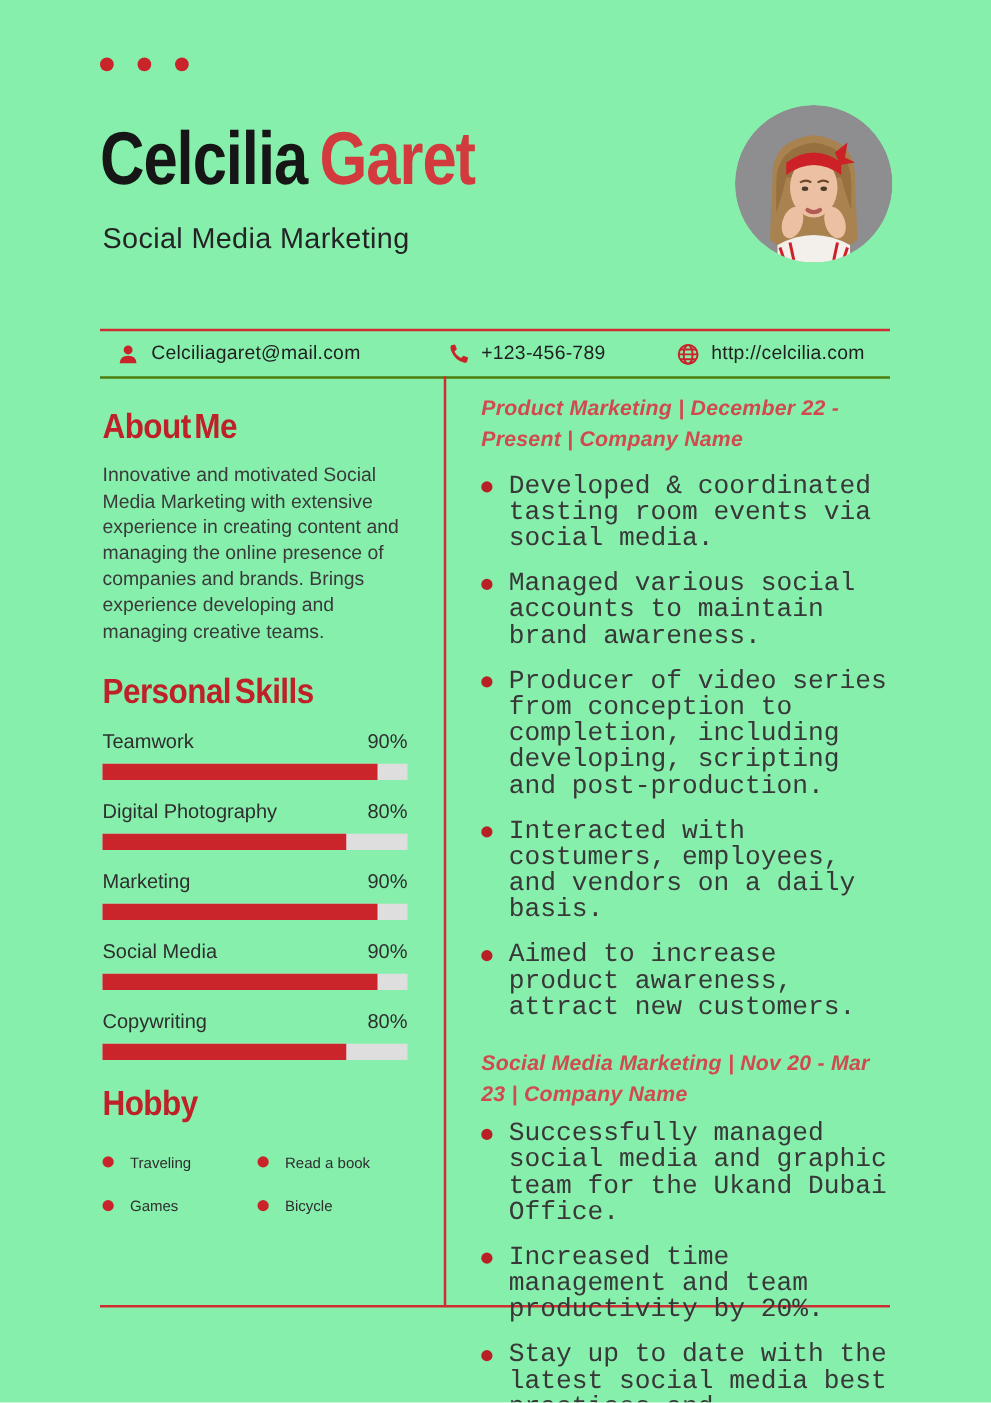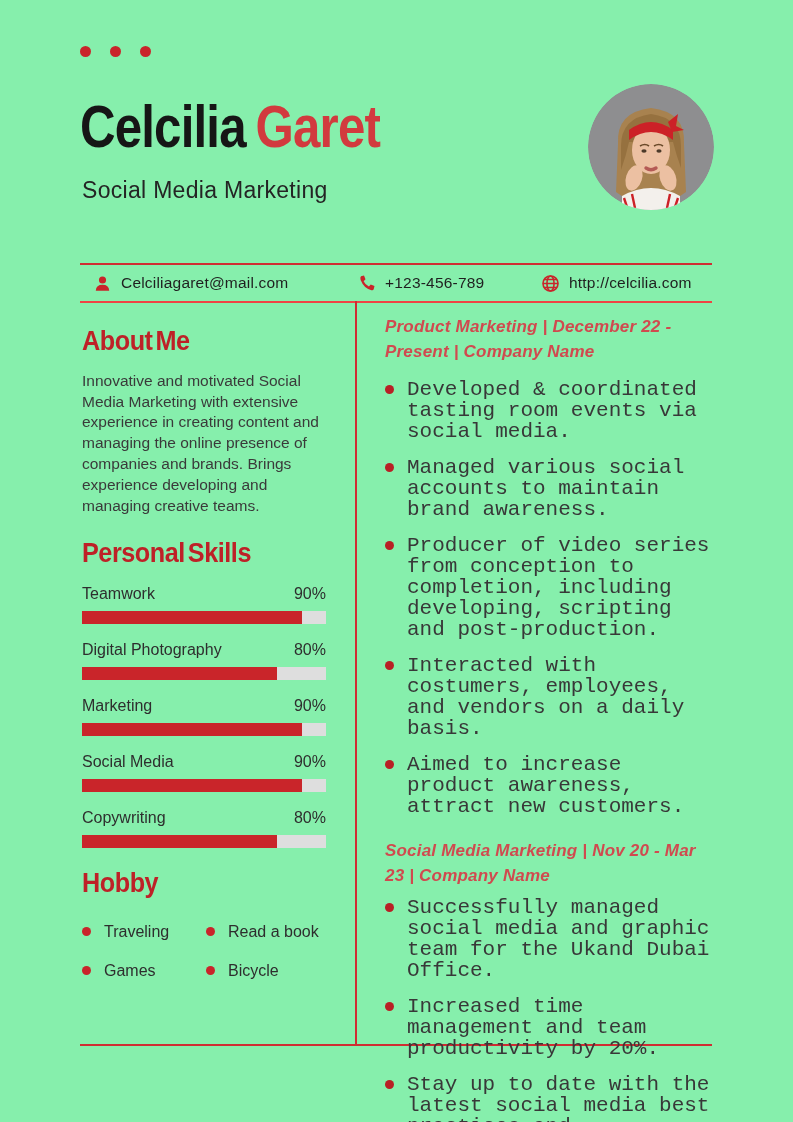--- a/index.html
+++ b/index.html
@@ -33,21 +33,21 @@
 
   .photo {
     position: absolute; left: 588px; top: 84px;
     width: 126px; height: 126px; border-radius: 50%; overflow: hidden;
   }
   .photo svg { display: block; }
 
   
   .contact-bar {
     position: absolute; left: 80px; top: 263px; width: 632px; height: 36px;
-    border-top: 2px solid #cf2d32; border-bottom: 2px solid #ef4444;
+    border-top: 2px solid #cf2d32; border-bottom: 2px solid #4d7c0f;
   }
   .contact-item { position: absolute; top: 0; height: 36px; display: flex; align-items: center; gap: 9px; }
   .contact-item.email   { left: 13px; }
   .contact-item.phone   { left: 278px; }
   .contact-item.website { left: 461px; }
   .contact-item svg { flex: 0 0 auto; }
   .contact-item .txt { font-size: 15.5px; color: #1f1f1f; letter-spacing: 0.2px; }
 
   
   .v-divider { position: absolute; left: 355px; top: 301px; width: 2px; height: 743px; background: #cf2d32; }
@@ -72,21 +72,21 @@
   .skills-list { margin-top: 16px; }
   .skill-row { margin-bottom: 17px; }
   .skill-top { display: flex; justify-content: space-between; align-items: baseline; margin-bottom: 8px; }
   .skill-label { font-size: 16px; color: #2e2e2e; }
   .skill-pct { font-size: 16px; color: #2e2e2e; }
   .skill-track { width: 100%; height: 13px; background: #dedede; }
   .skill-fill { height: 13px; background: #c9252a; }
 
   .hobby-h { margin-top: 20px; }
   .hobby-grid { margin-top: 24px; display: grid; grid-template-columns: 124px 1fr; row-gap: 21px; }
-  .hobby-item { display: flex; align-items: center; gap: 13px; font-size: 16px; color: #2e2e2e; white-space: nowrap; }
+  .hobby-item { display: flex; align-items: center; gap: 13px; font-size: 12px; color: #2e2e2e; white-space: nowrap; }
   .hobby-item .b { width: 9px; height: 9px; border-radius: 50%; background: #c9242a; flex: 0 0 auto; }
 
   
   .exp-h { margin-top: 25px; }
   .job-title {
     margin-top: 13px; font-size: 17px; font-style: italic; font-weight: 600;
     color: #d04a4f; line-height: 25px; letter-spacing: 0.2px;
   }
   .job-title.second { margin-top: 21px; }
   .bullets { margin-top: 15px; }

